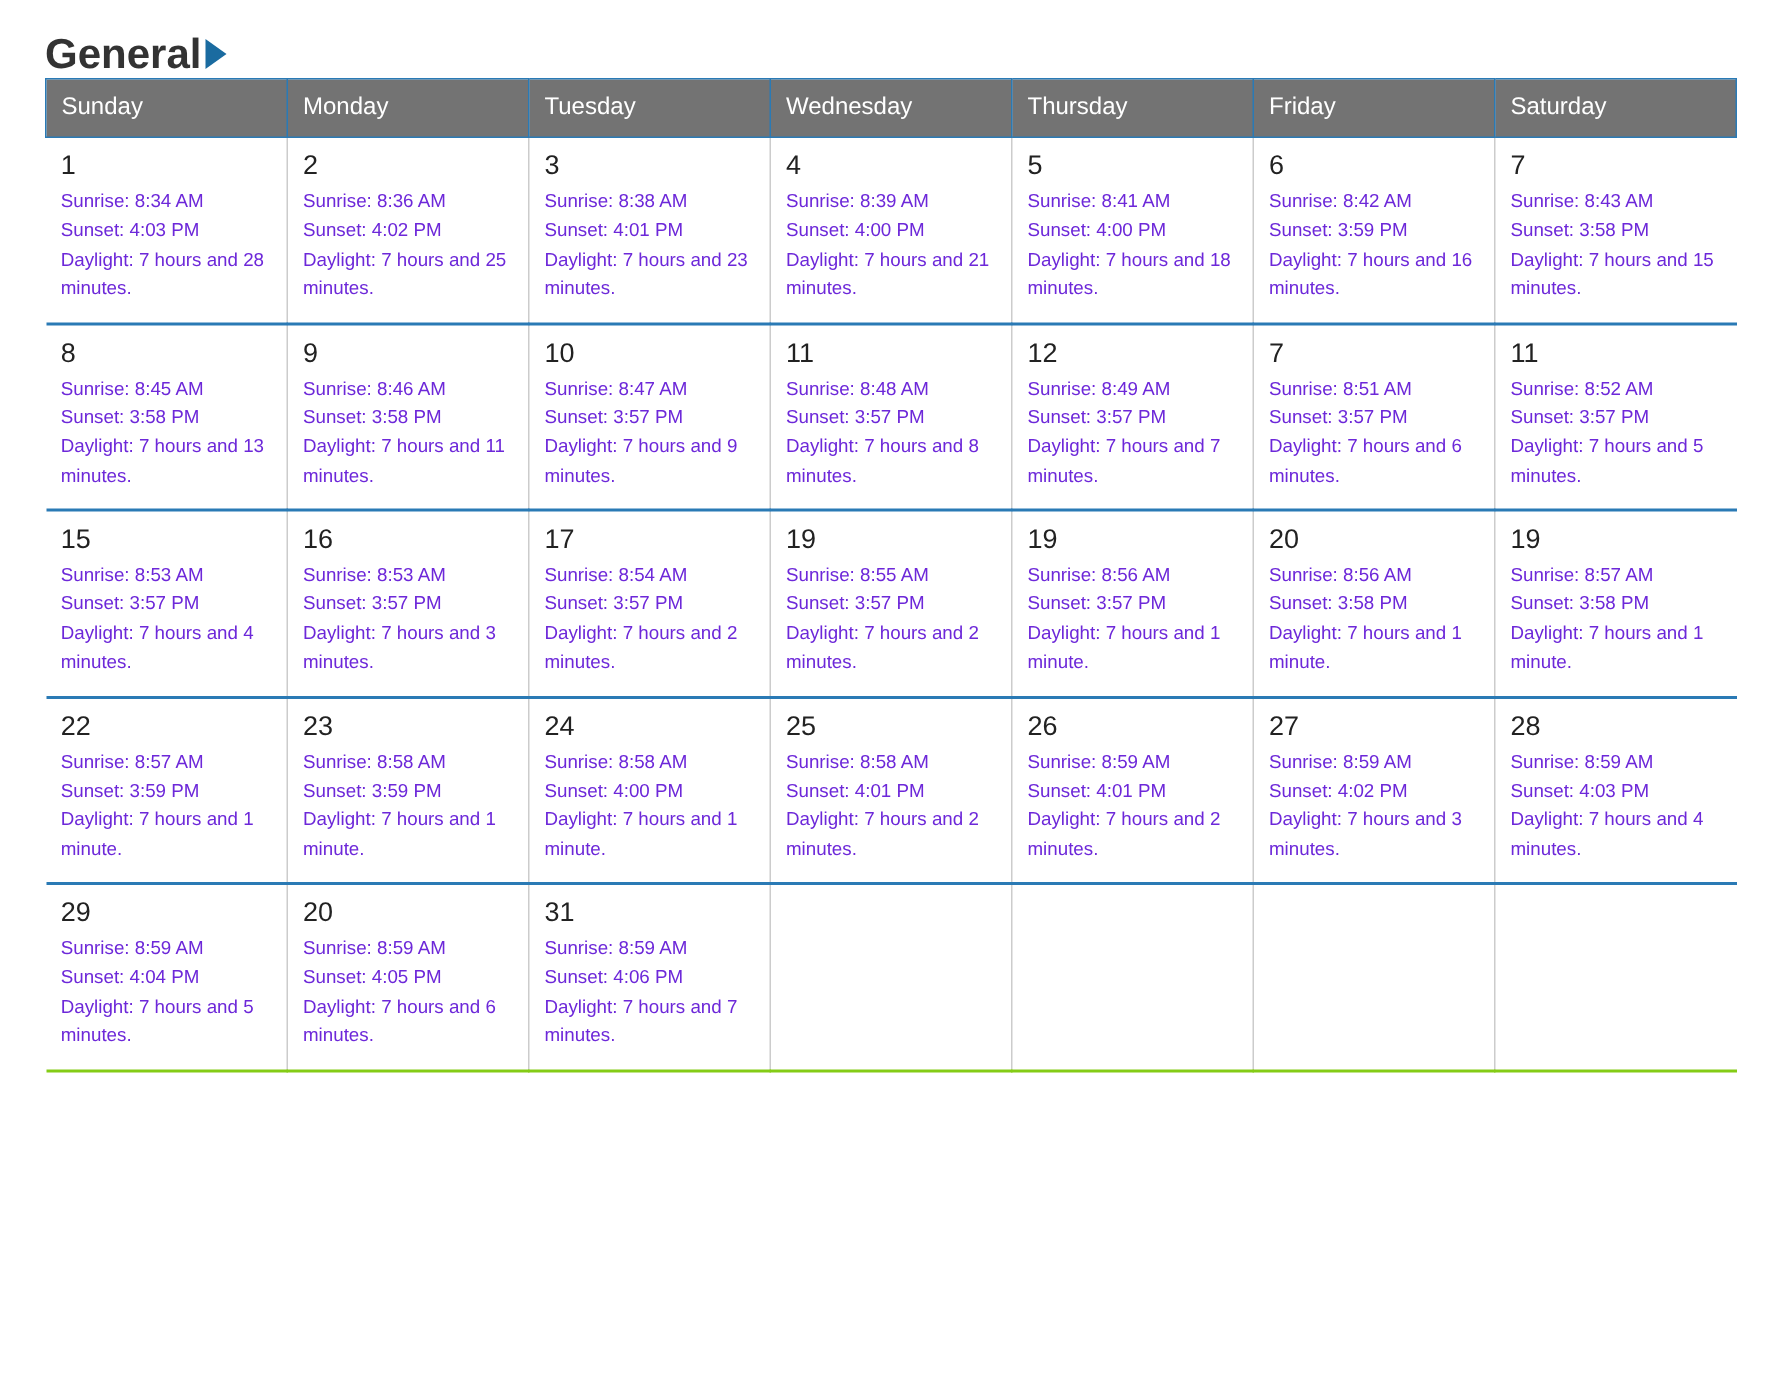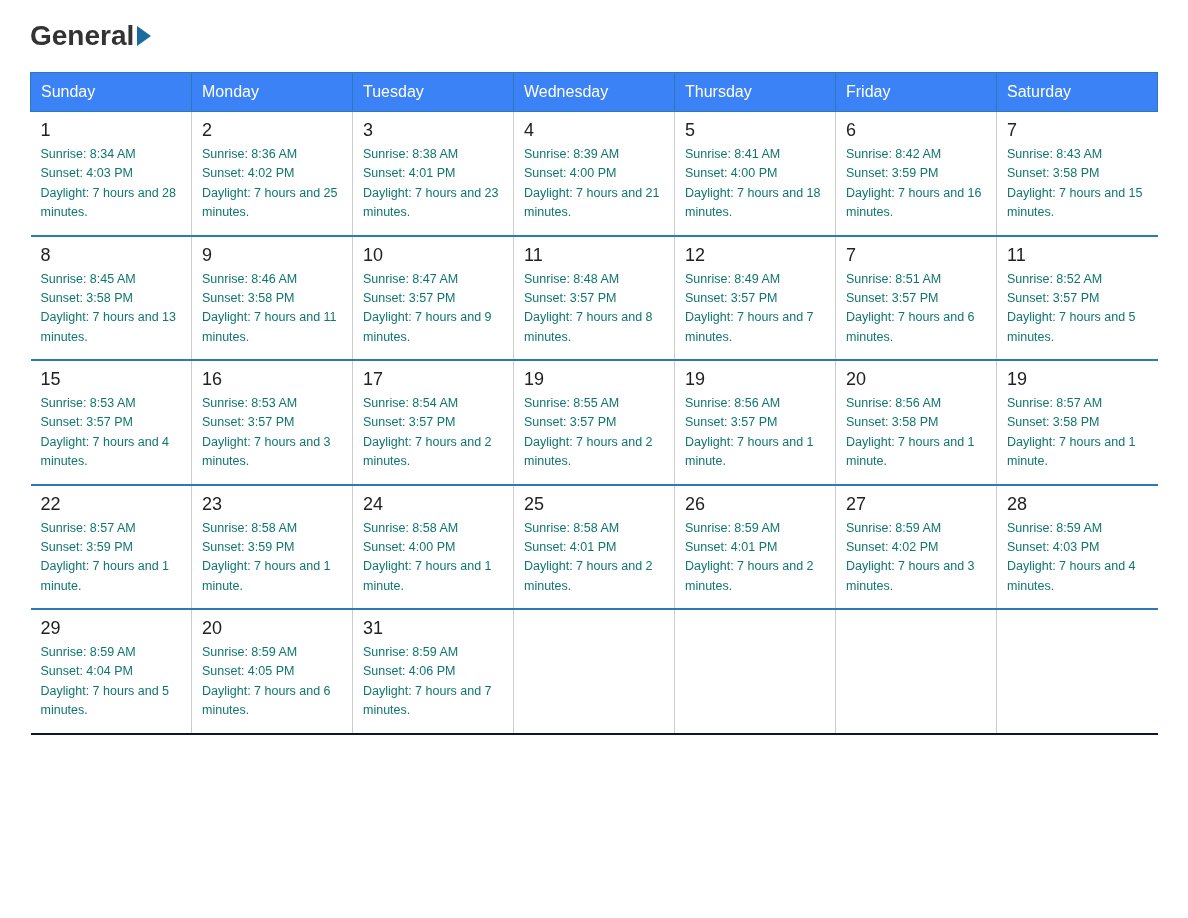--- a/index.html
+++ b/index.html
@@ -7,21 +7,20 @@
       font-family: Arial, sans-serif;
       background: #fff;
       padding: 20px 30px;
       width: 1188px;
       min-height: 918px;
     }
     .header {
       display: flex;
       justify-content: space-between;
       align-items: flex-start;
-      margin-bottom: 20px;
     }
     .logo {
       display: flex;
       flex-direction: column;
       align-items: flex-start;
     }
     .logo-text {
       display: flex;
       align-items: center;
       font-size: 28px;
@@ -55,21 +54,21 @@
       font-size: 22px;
       color: #555;
       margin-top: 4px;
     }
     table {
       width: 100%;
       border-collapse: collapse;
       table-layout: fixed;
     }
     thead tr {
-      background-color: #3b82f6;
+      background-color: #737373;
     }
     thead th {
       color: #fff;
       font-size: 16px;
       font-weight: normal;
       padding: 10px 10px;
       text-align: left;
       border: 1px solid #2a7ab5;
     }
     tbody tr {
@@ -89,24 +88,24 @@
     .day-number {
       font-size: 18px;
       font-weight: normal;
       display: block;
       margin-bottom: 4px;
       color: #222;
     }
     .day-info {
       font-size: 12.5px;
       line-height: 1.55;
-      color: #0f766e;
+      color: #6d28d9;
     }
     tbody tr:last-child {
-      border-bottom: 2px solid #0f172a;
+      border-bottom: 2px solid #84cc16;
     }
     .empty-cell {
       background: #fff;
     }
   </style>
 </head>
 <body>
 
 <div class="header">
   <div class="logo">

